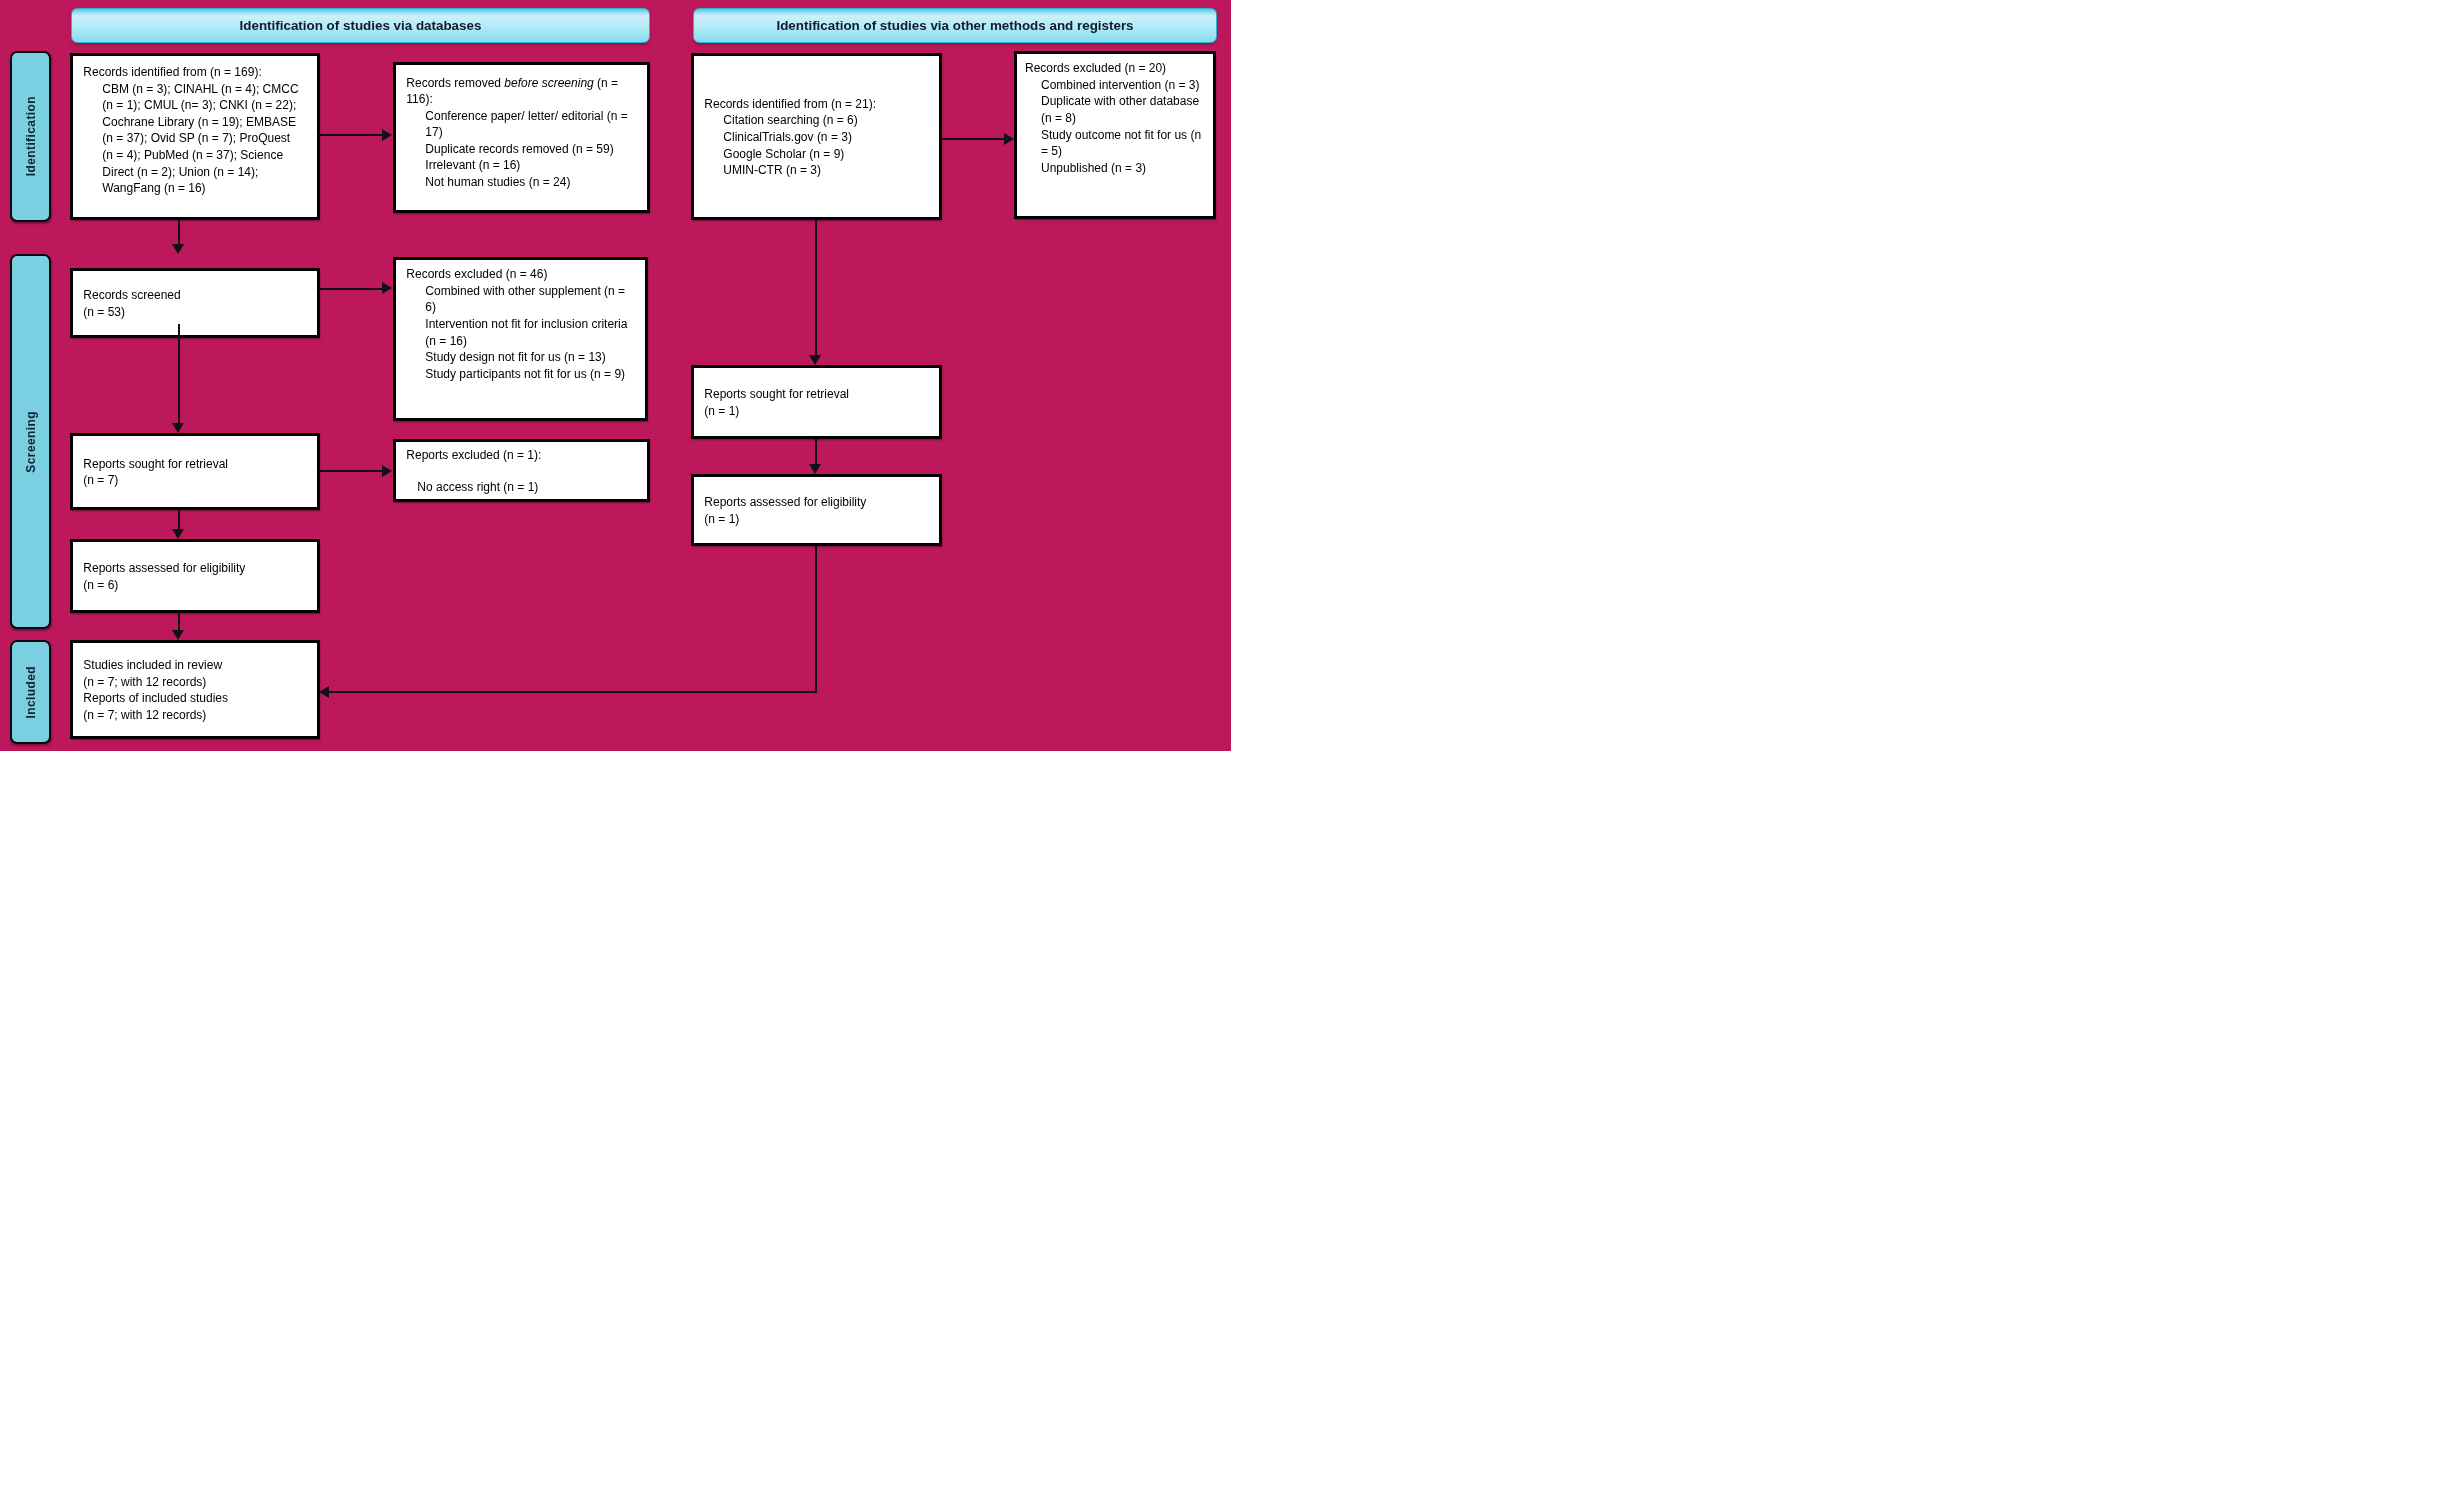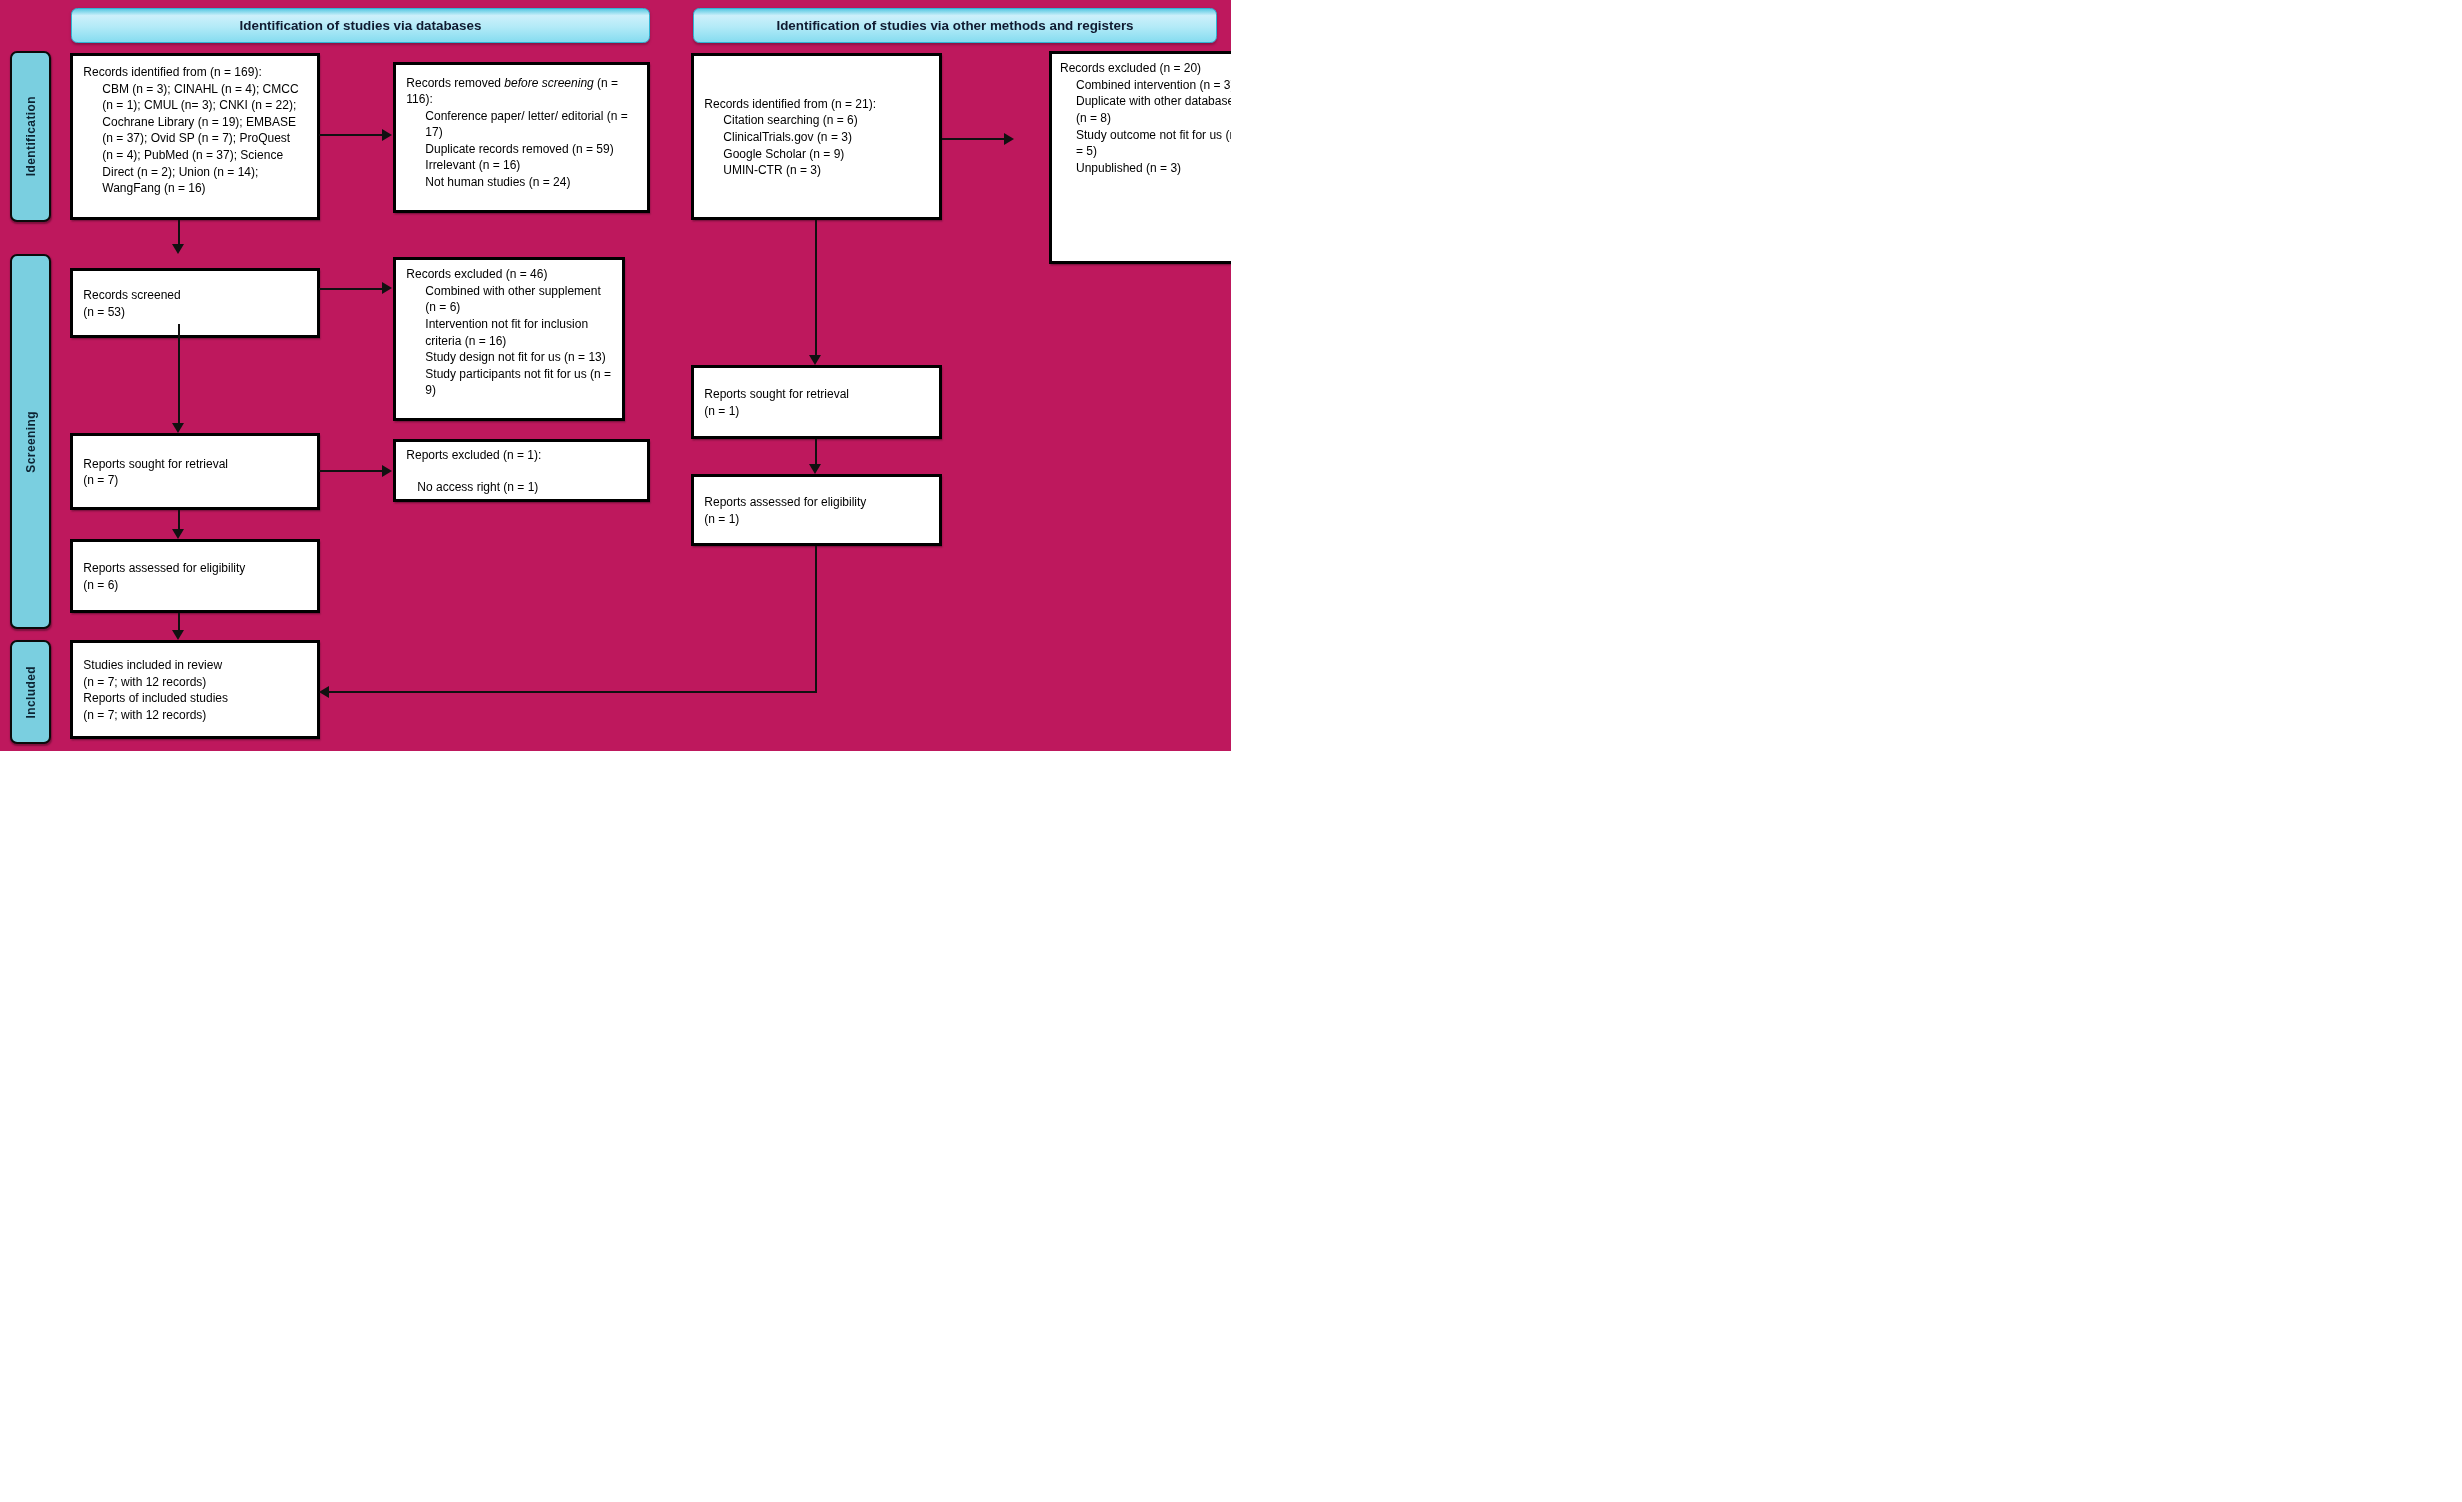--- a/index.html
+++ b/index.html
@@ -92,21 +92,21 @@
     <div class="indent">Duplicate records removed (n = 59)</div>
     <div class="indent">Irrelevant (n = 16)</div>
     <div class="indent">Not human studies (n = 24)</div>
   </div>
 
   <div class="box center" style="left:70px;top:268px;width:250px;height:70px;">
     <div>Records screened</div>
     <div>(n = 53)</div>
   </div>
 
-  <div class="box" style="left:393px;top:257px;width:232px;height:164px;padding-top:6.3px;">
+  <div class="box" style="left:393px;top:257px;width:255px;height:164px;padding-top:6.3px;">
     <div>Records excluded (n = 46)</div>
     <div class="indent">Combined with other supplement (n = 6)</div>
     <div class="indent">Intervention not fit for inclusion criteria (n = 16)</div>
     <div class="indent">Study design not fit for us (n = 13)</div>
     <div class="indent">Study participants not fit for us (n = 9)</div>
   </div>
 
   <div class="box center" style="left:70px;top:433px;width:250px;height:77px;">
     <div>Reports sought for retrieval</div>
     <div>(n = 7)</div>
@@ -130,21 +130,21 @@
   </div>
 
   <div class="box center" style="left:691px;top:53px;width:251px;height:167px;">
     <div>Records identified from (n = 21):</div>
     <div class="indent">Citation searching (n = 6)</div>
     <div class="indent">ClinicalTrials.gov (n = 3)</div>
     <div class="indent">Google Scholar (n = 9)</div>
     <div class="indent">UMIN-CTR (n = 3)</div>
   </div>
 
-  <div class="box" style="left:1014px;top:51px;width:202px;height:213px;padding-top:6.3px;padding-left:8px;margin-left:35px;">
+  <div class="box" style="left:1014px;top:51px;width:202px;height:168px;padding-top:6.3px;padding-left:8px;">
     <div>Records excluded (n = 20)</div>
     <div class="indent" style="margin-left:16px;">Combined intervention (n = 3)</div>
     <div class="indent" style="margin-left:16px;">Duplicate with other database (n = 8)</div>
     <div class="indent" style="margin-left:16px;">Study outcome not fit for us (n = 5)</div>
     <div class="indent" style="margin-left:16px;">Unpublished (n = 3)</div>
   </div>
 
   <div class="box center" style="left:691px;top:365px;width:251px;height:74px;">
     <div>Reports sought for retrieval</div>
     <div>(n = 1)</div>

